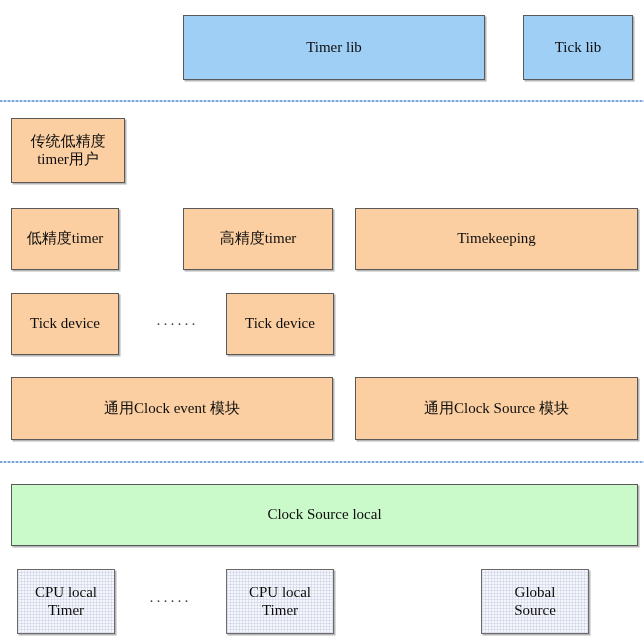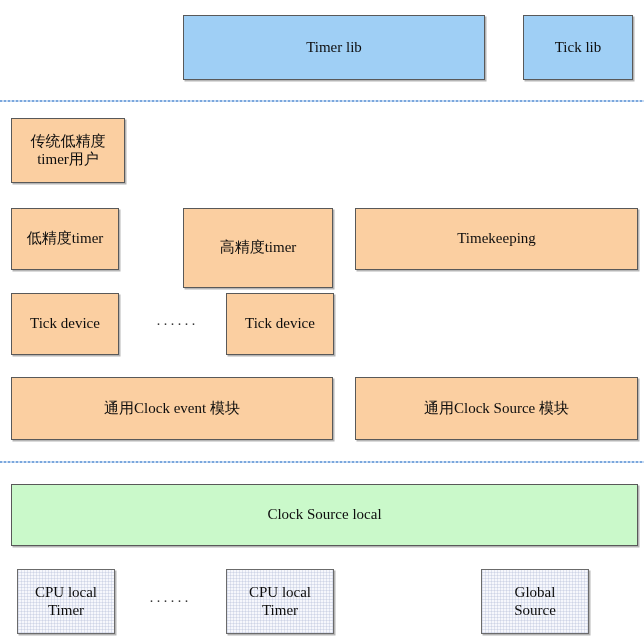--- a/index.html
+++ b/index.html
@@ -81,21 +81,21 @@
       <span>传统低精度</span><br>
       <span>timer用户</span>
     </span>
   </div>
 
 
   <div class="box orange" style="left:11px; top:208px; width:108px; height:62px;">
     <span class="label">低精度timer</span>
   </div>
 
-  <div class="box orange" style="left:183px; top:208px; width:150px; height:80px;">
+  <div class="box orange" style="left:183px; top:208px; width:150px; height:62px;">
     <span class="label">高精度timer</span>
   </div>
 
   <div class="box orange" style="left:355px; top:208px; width:283px; height:62px;">
     <span class="label">Timekeeping</span>
   </div>
 
   <div class="box orange" style="left:11px; top:293px; width:108px; height:62px;">
     <span class="label">Tick device</span>
   </div>

